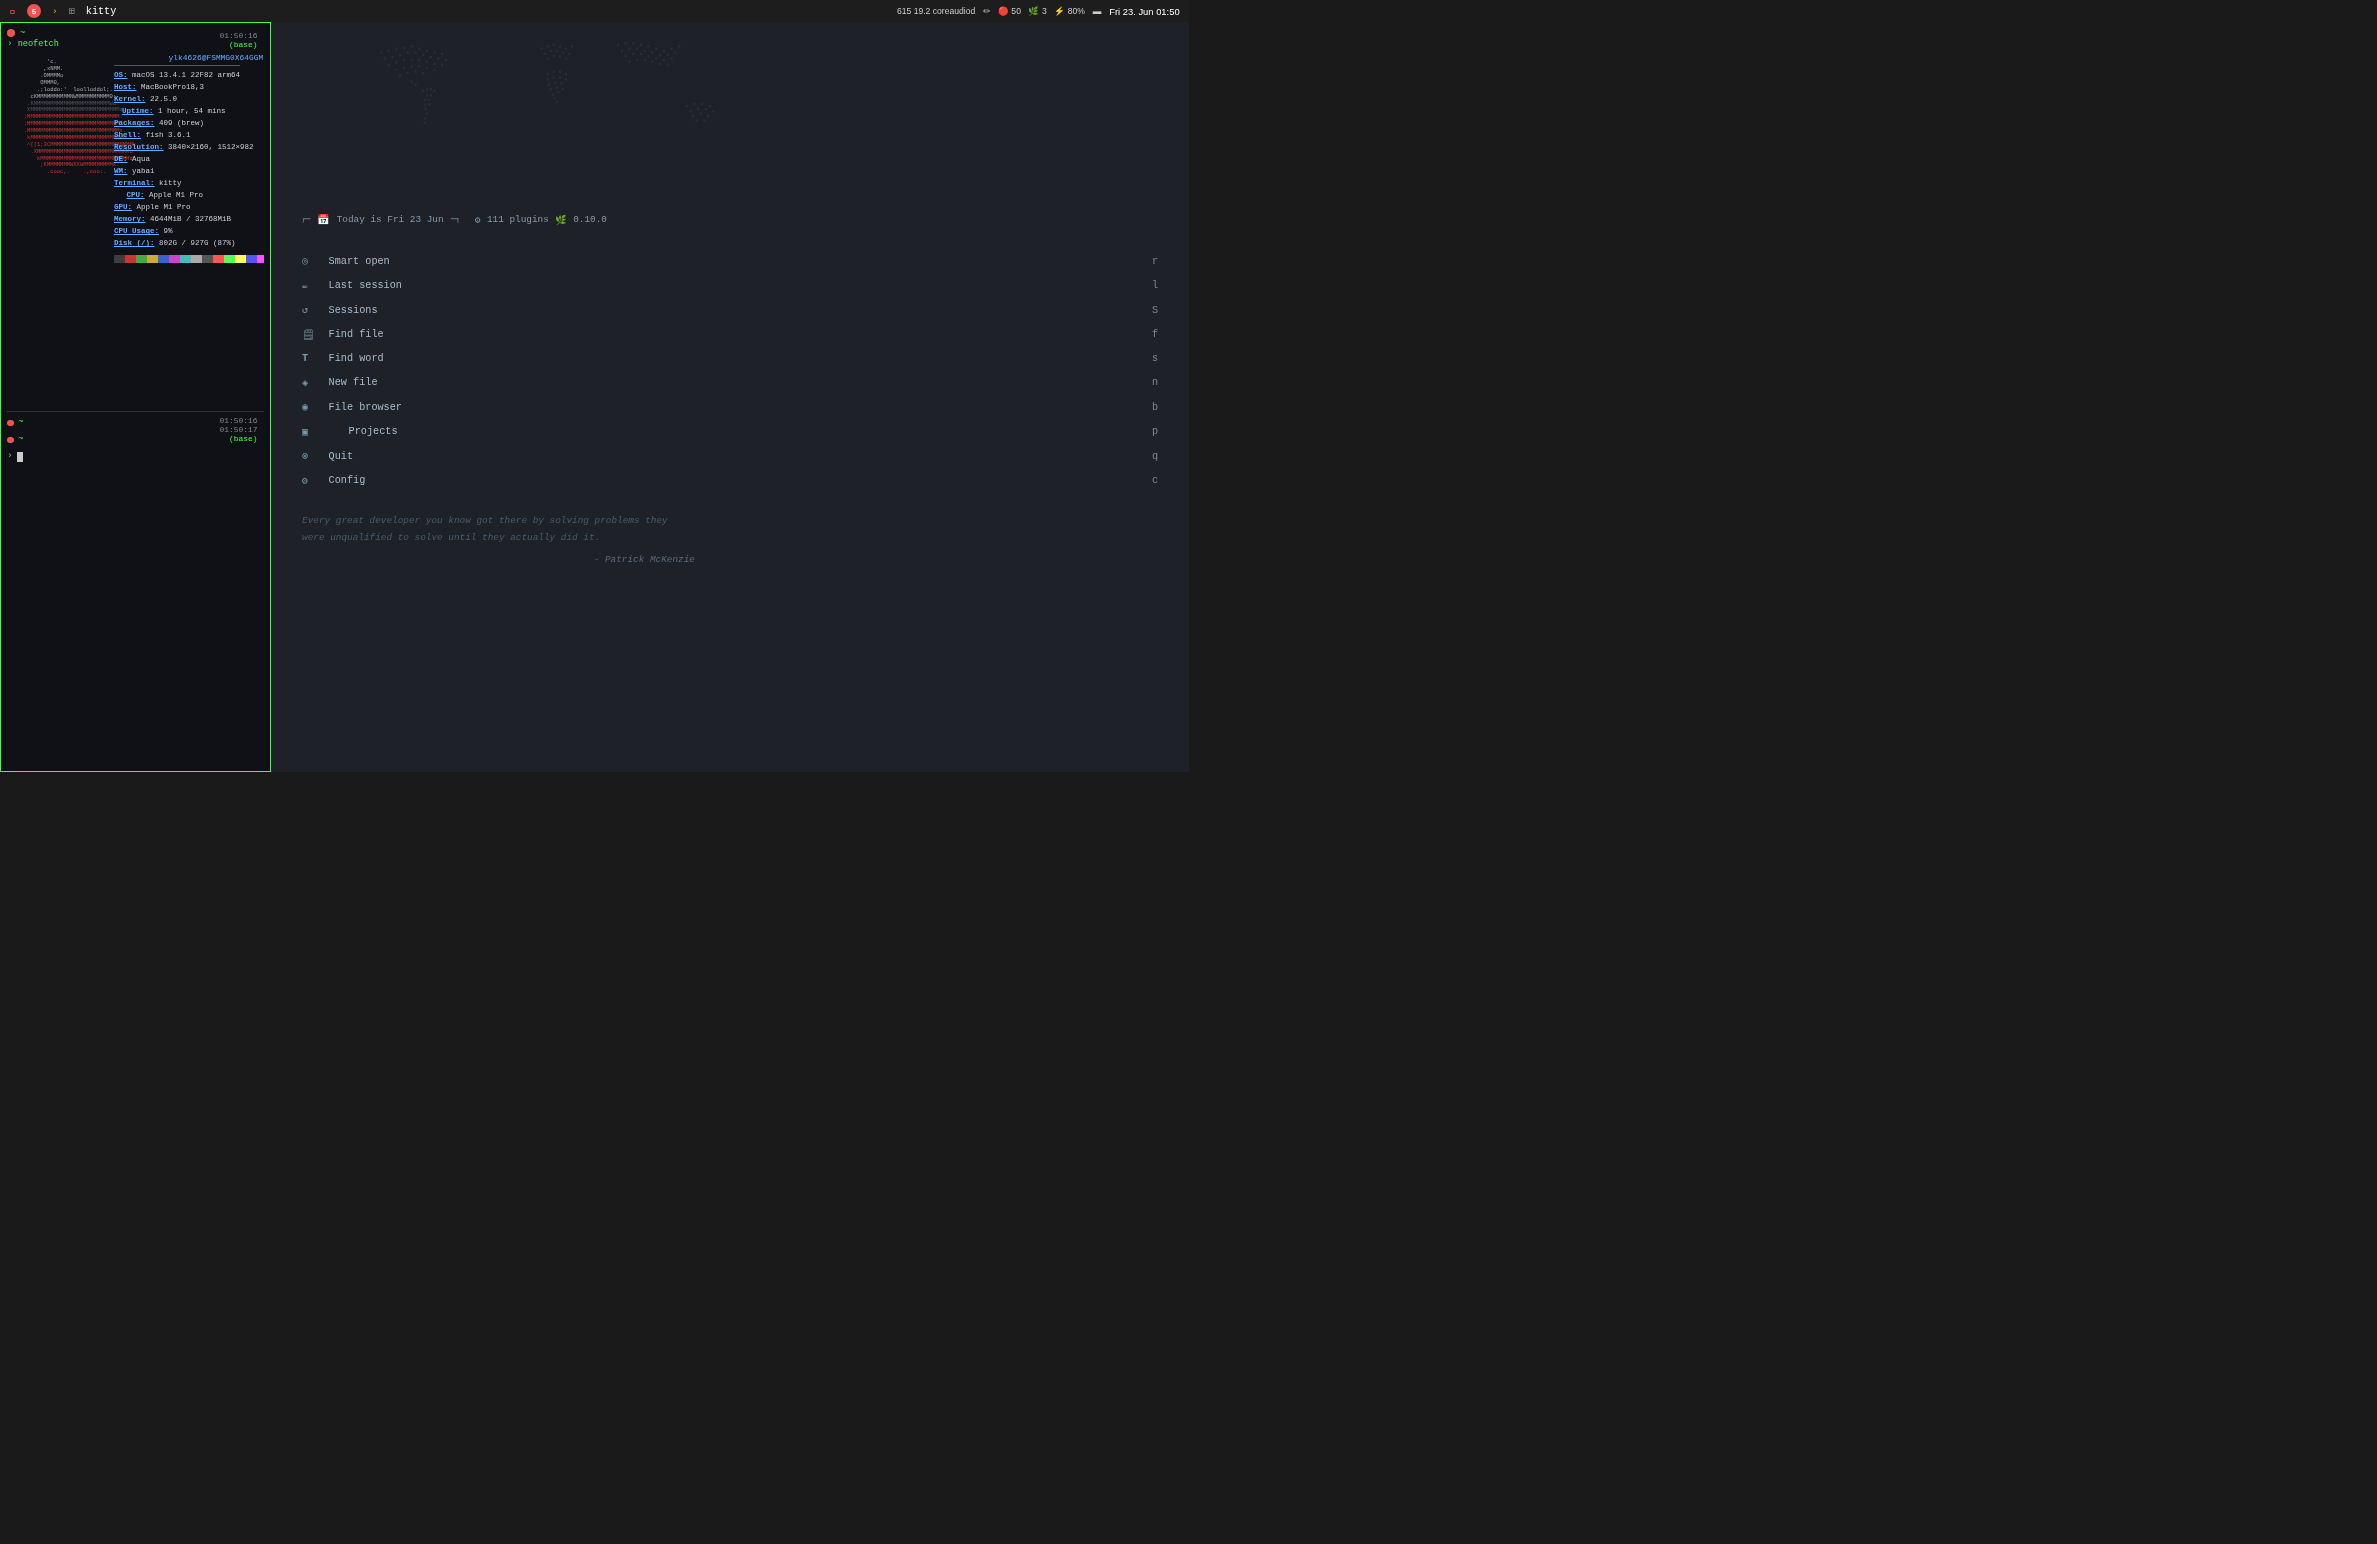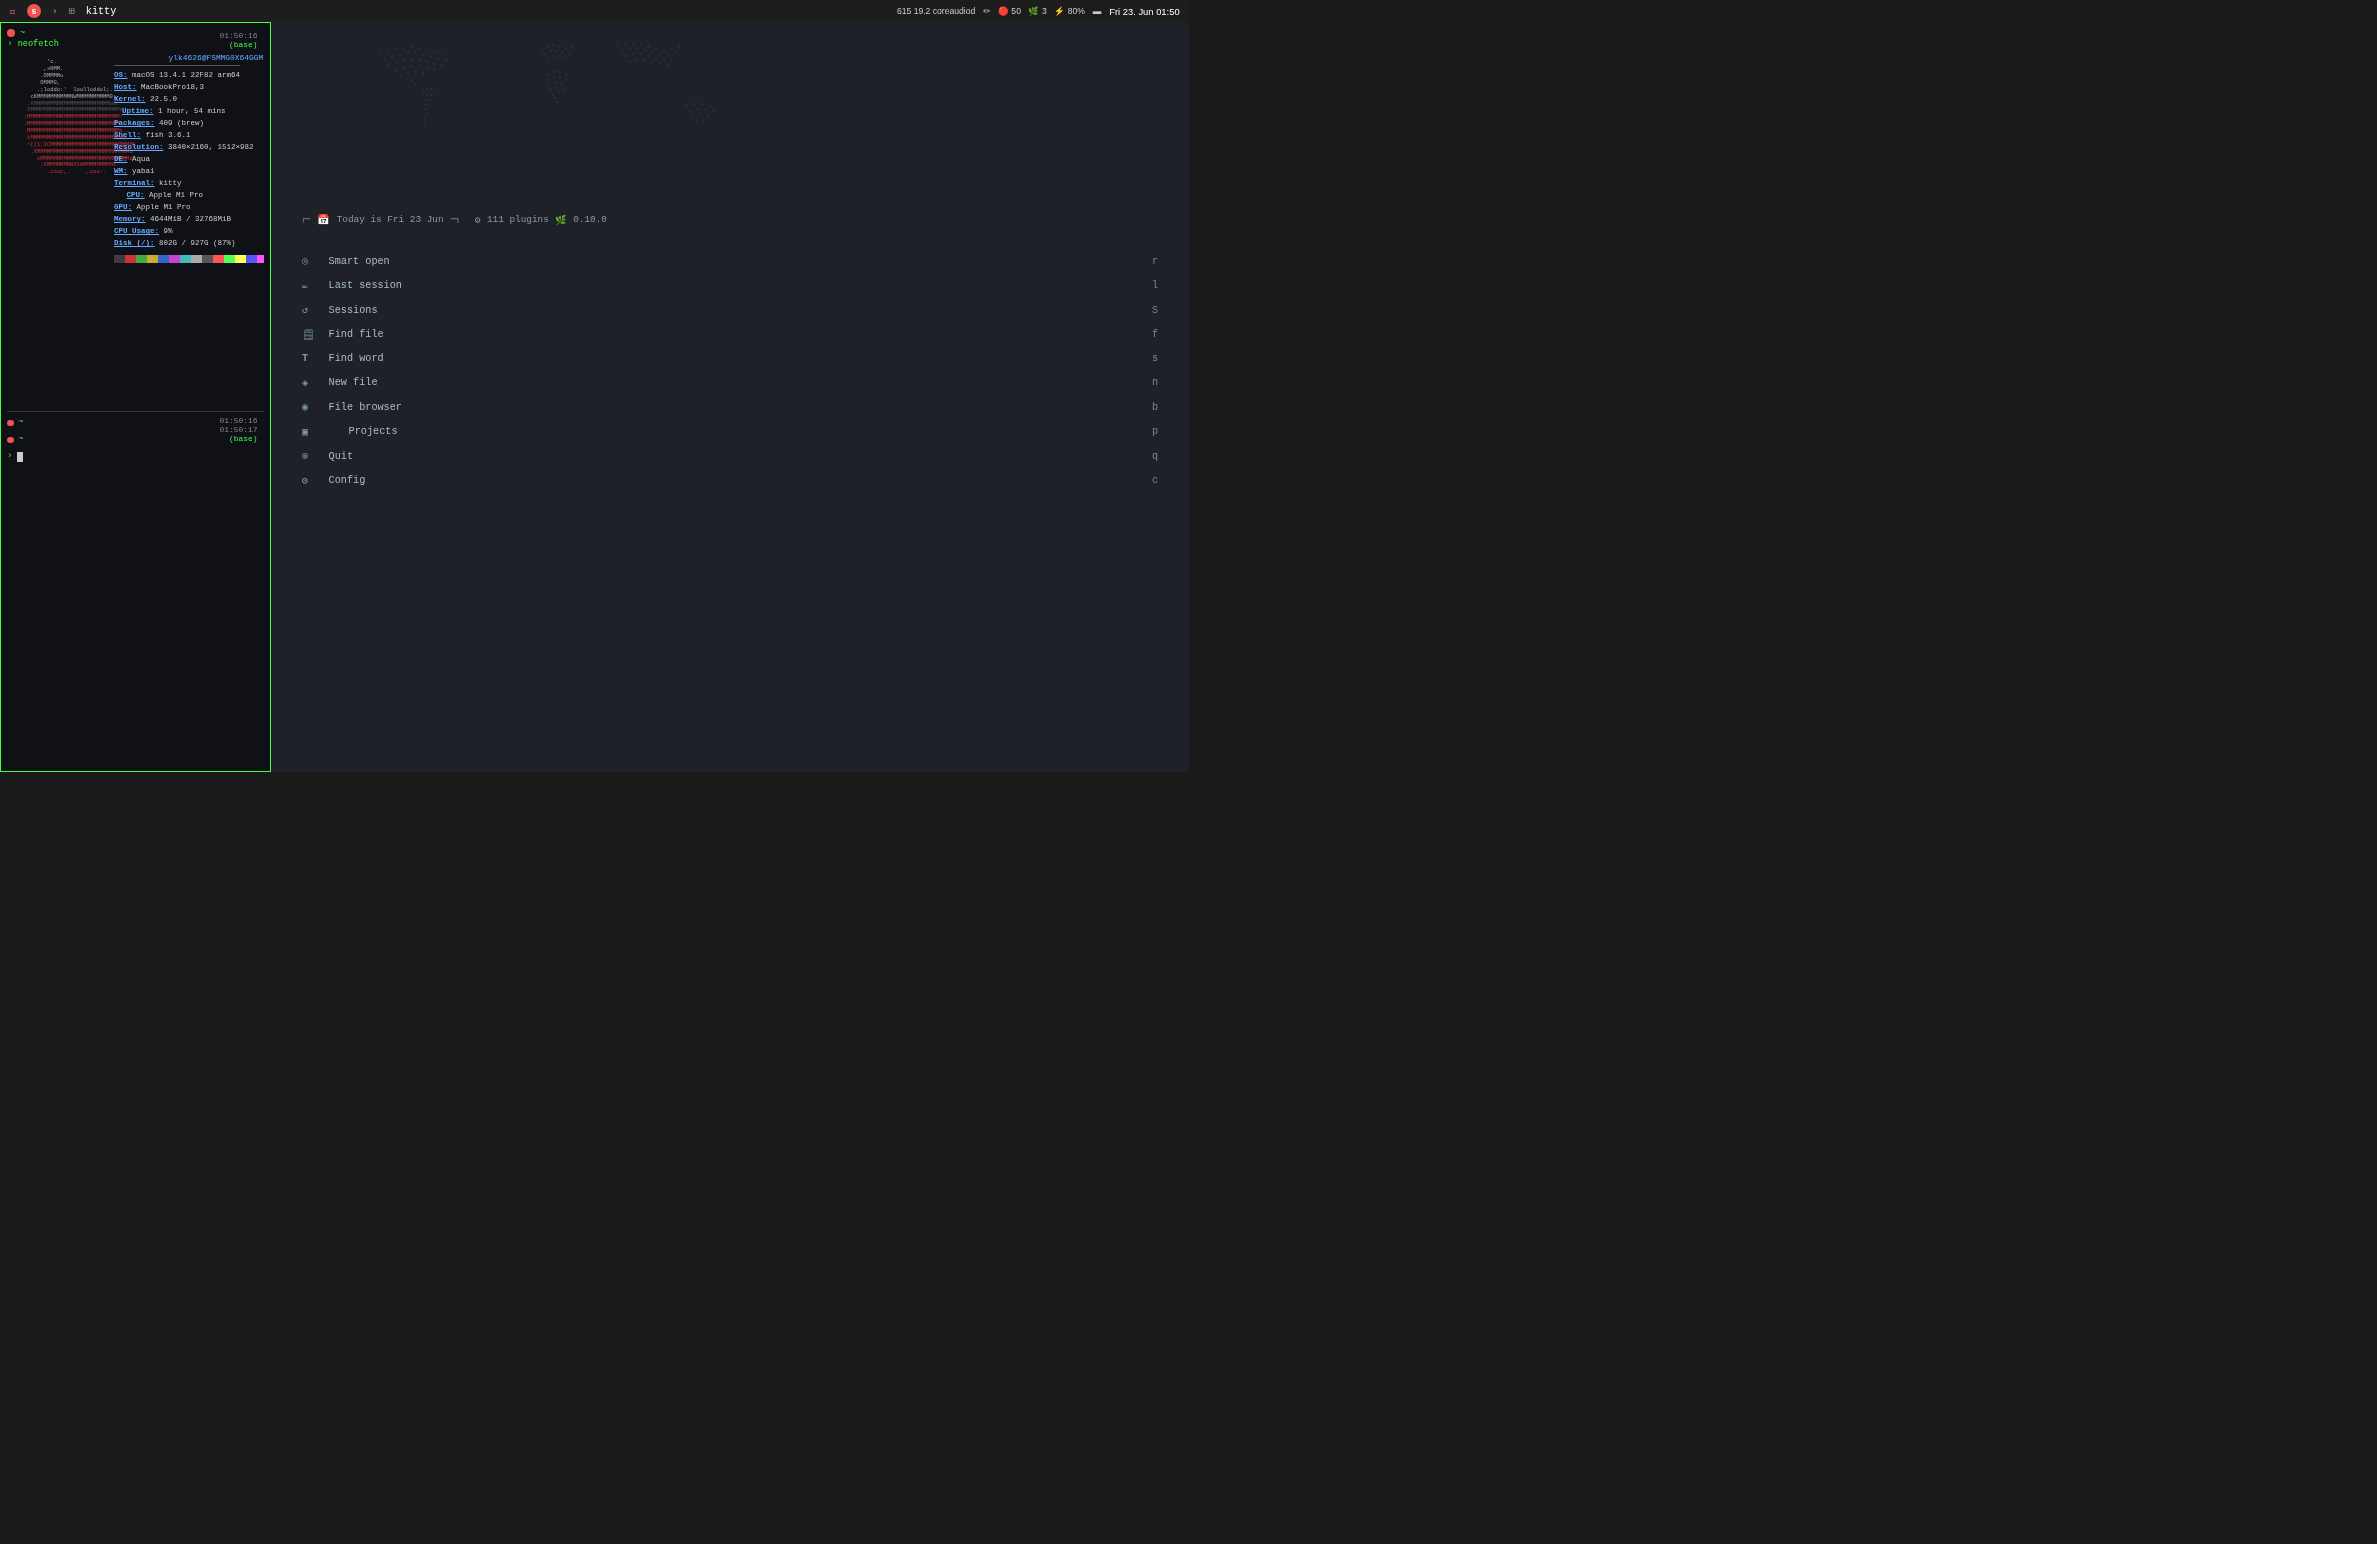--- a/index.html
+++ b/index.html
@@ -666,18 +666,26 @@
         </div>
 
         <div class="nvim-menu-item">
           <span class="item-icon" style="color:#7a9aaa;">⚙</span>
           <span class="item-label" style="color:#aabbcc;">Config</span>
           <span class="item-key" style="color:#7a8899;">c</span>
         </div>
 
       </div>
 
+      <div class="nvim-quote">
+        <div style="color:#4a5a6a; font-style:italic; font-family:'Courier New', monospace; font-size:9.4px; line-height:1.8;">
+          <span>Every great developer you know got there by solving
+problems they were unqualified to solve until they
+actually did it.</span>
+        </div>
+        <div class="nvim-quote-author">- Patrick McKenzie</div>
+      </div>
 
     </div>
   </div>
 
 </div>
 
 
 </body></html>

